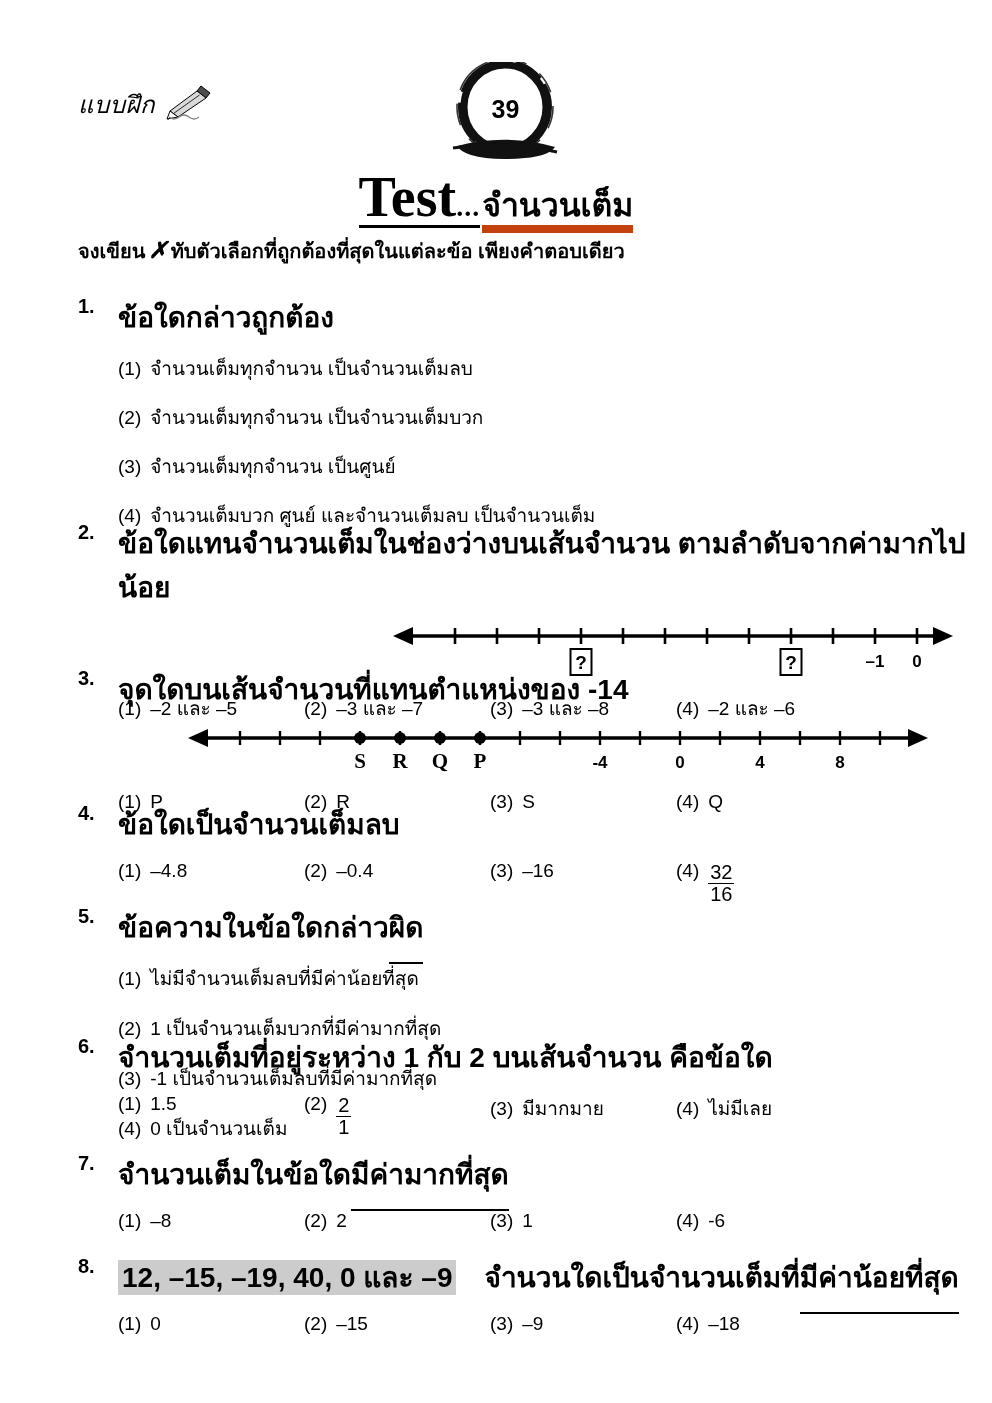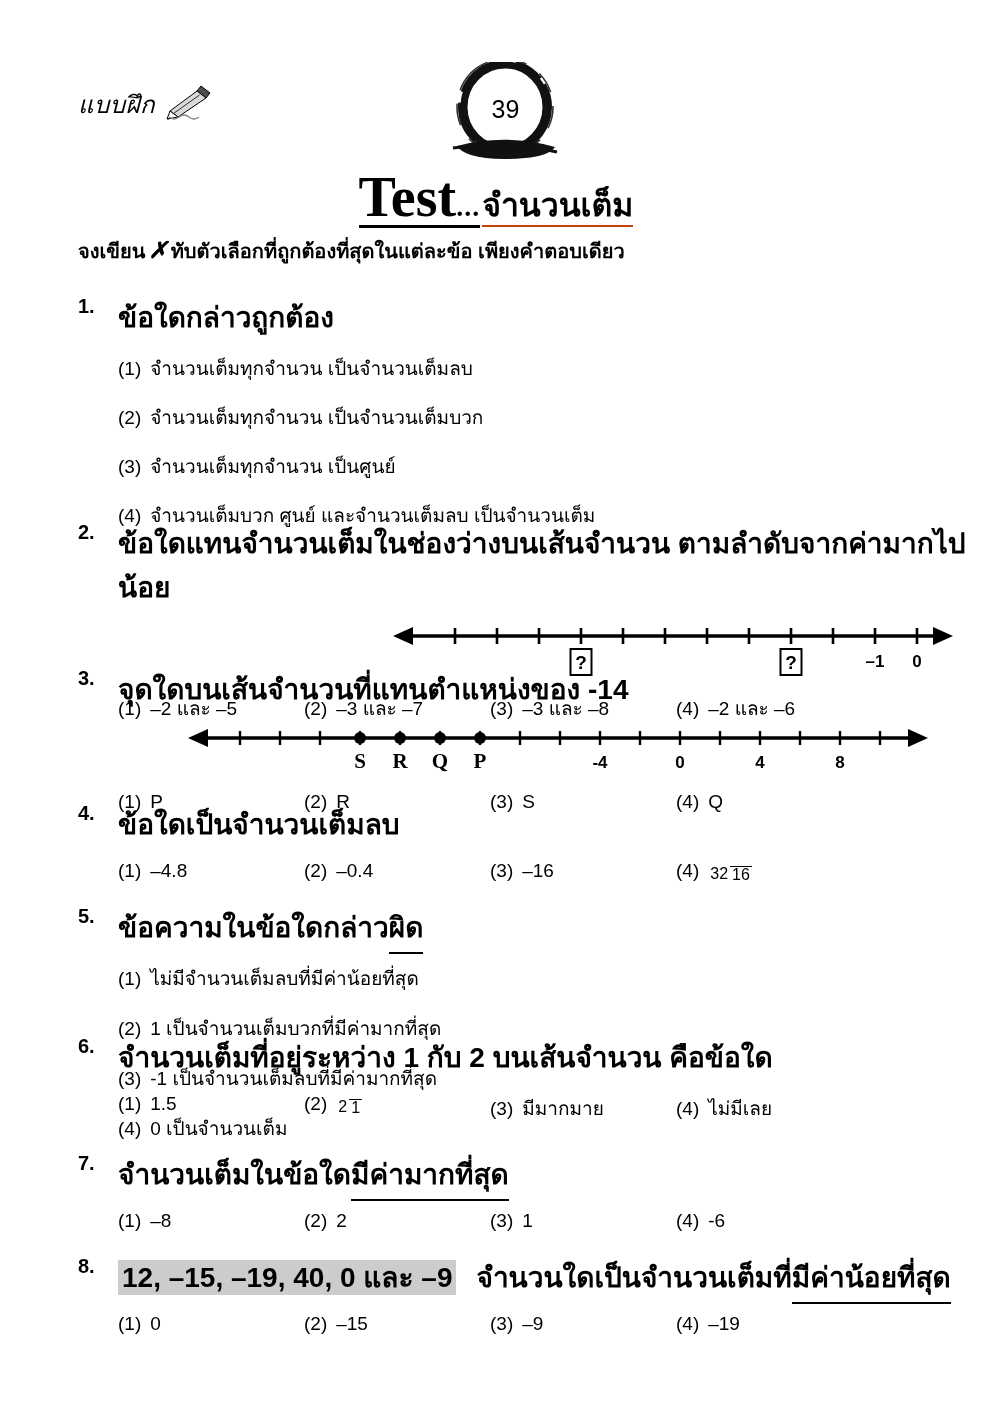--- a/index.html
+++ b/index.html
@@ -32,21 +32,21 @@
   .pencil-icon { width: 54px; height: 40px; display:block; }
   .hdr-right {
     position: absolute; left: 648px; top: 28px;
     font-family: "Liberation Serif", "DejaVu Serif", serif;
     font-style: italic;
     font-size: 24px;
     white-space: nowrap;
   }
   .page-badge {
     position: absolute; left: 443px; top: 4px;
-    width: 125px; height: 104px;
+    width: 125px; height: 104px; font-weight: bold;
   }
   .page-badge svg { display: block; }
   .page-badge .pagenum {
     position: absolute; left: 0; top: 33px; width: 125px;
     text-align: center;
     font-family: "Liberation Sans", "DejaVu Sans", sans-serif;
     font-size: 25px;
     color: #000;
   }
 
@@ -63,21 +63,21 @@
     line-height: 1.05;
     white-space: nowrap;
   }
   .title .t-big { font-size: 56px; line-height: 0.9; }
   .title .seg1 {
     border-bottom: 3px solid #000;
     padding-bottom: 2px;
     display: inline-block;
   }
   .title .seg2 {
-    border-bottom: 2px solid #c2410c;
+    border-bottom: 8px solid #c2410c;
     padding-bottom: 2px;
     display: inline-block;
     font-family: "Liberation Sans", "DejaVu Sans", sans-serif;
     font-weight: bold;
     font-size: 32px;
     margin-left: 2px;
   }
   .title .dots { font-size: 28px; letter-spacing: 1px; }
 
   
@@ -95,40 +95,40 @@
   }
 
   
   .q { position: absolute; left: 78px; width: 900px; }
   .q-head { display: flex; align-items: flex-start; gap: 12px; }
   .q-num {
     font-size: 20px; font-weight: bold;
     width: 28px; flex: none;
   }
   .q-text { font-size: 28px; font-weight: bold; }
-  .u { border-bottom: 2px solid #000; padding-bottom: 9px; }
+  .u { border-bottom: 2px solid #000; padding-bottom: 19px; }
   .hl { background: #cccccc; padding: 2px 4px 2px 4px; }
 
   .opts { margin-top: 14px; padding-left: 40px; display: flex; }
   .opt { display: flex; align-items: baseline; font-size: 19px; }
   .opt-key { margin-right: 9px; white-space: nowrap; }
   .opt-val { white-space: nowrap; }
 
   
   .cols4 .opt { width: 186px; }
   .cols4 .opt:last-child { width: auto; }
   
   .cols2 { flex-wrap: wrap; row-gap: 20px; }
   .cols2 .opt { width: 440px; }
 
   
   .frac {
-    display: inline-flex; flex-direction: row;
-    align-items: flex-start; vertical-align: middle;
-    font-size: 16px; line-height: 1.06;
+    display: inline-flex; flex-direction: column;
+    align-items: flex-end; vertical-align: middle;
+    font-size: 20px; line-height: 1.06;
     position: relative; top: 2px;
   }
   .frac .num { padding: 0 2px; }
   .frac .den { padding: 0 2px; border-top: 1.6px solid #000; }
 
   
   .numline { position: relative; }
   .numline svg { display: block; }
   .nl-label {
     position: absolute;
@@ -446,33 +446,33 @@
     <div class="opt">
       <span class="opt-key">(4)</span>
       <span class="opt-val">-6</span>
     </div>
   </div>
 </div>
 
 <div class="q" style="top:1255px;">
   <div class="q-head">
     <span class="q-num">8.</span>
-    <span class="q-text"><span class="hl">12, –15, –19, 40, 0 และ –9</span><span style="padding-left:20px;">จำนวนใดเป็นจำนวนเต็มที่</span><span class="u">มีค่าน้อยที่สุด</span></span>
+    <span class="q-text"><span class="hl">12, –15, –19, 40, 0 และ –9</span><span style="padding-left:28px;">จำนวนใดเป็นจำนวนเต็มที่</span><span class="u">มีค่าน้อยที่สุด</span></span>
   </div>
   <div class="opts cols4">
     <div class="opt">
       <span class="opt-key">(1)</span>
       <span class="opt-val">0</span>
     </div>
     <div class="opt">
       <span class="opt-key">(2)</span>
       <span class="opt-val">–15</span>
     </div>
     <div class="opt">
       <span class="opt-key">(3)</span>
       <span class="opt-val">–9</span>
     </div>
     <div class="opt">
       <span class="opt-key">(4)</span>
-      <span class="opt-val">–19</span>
+      <span class="opt-val">–18</span>
     </div>
   </div>
 </div>
 
 </body></html>

